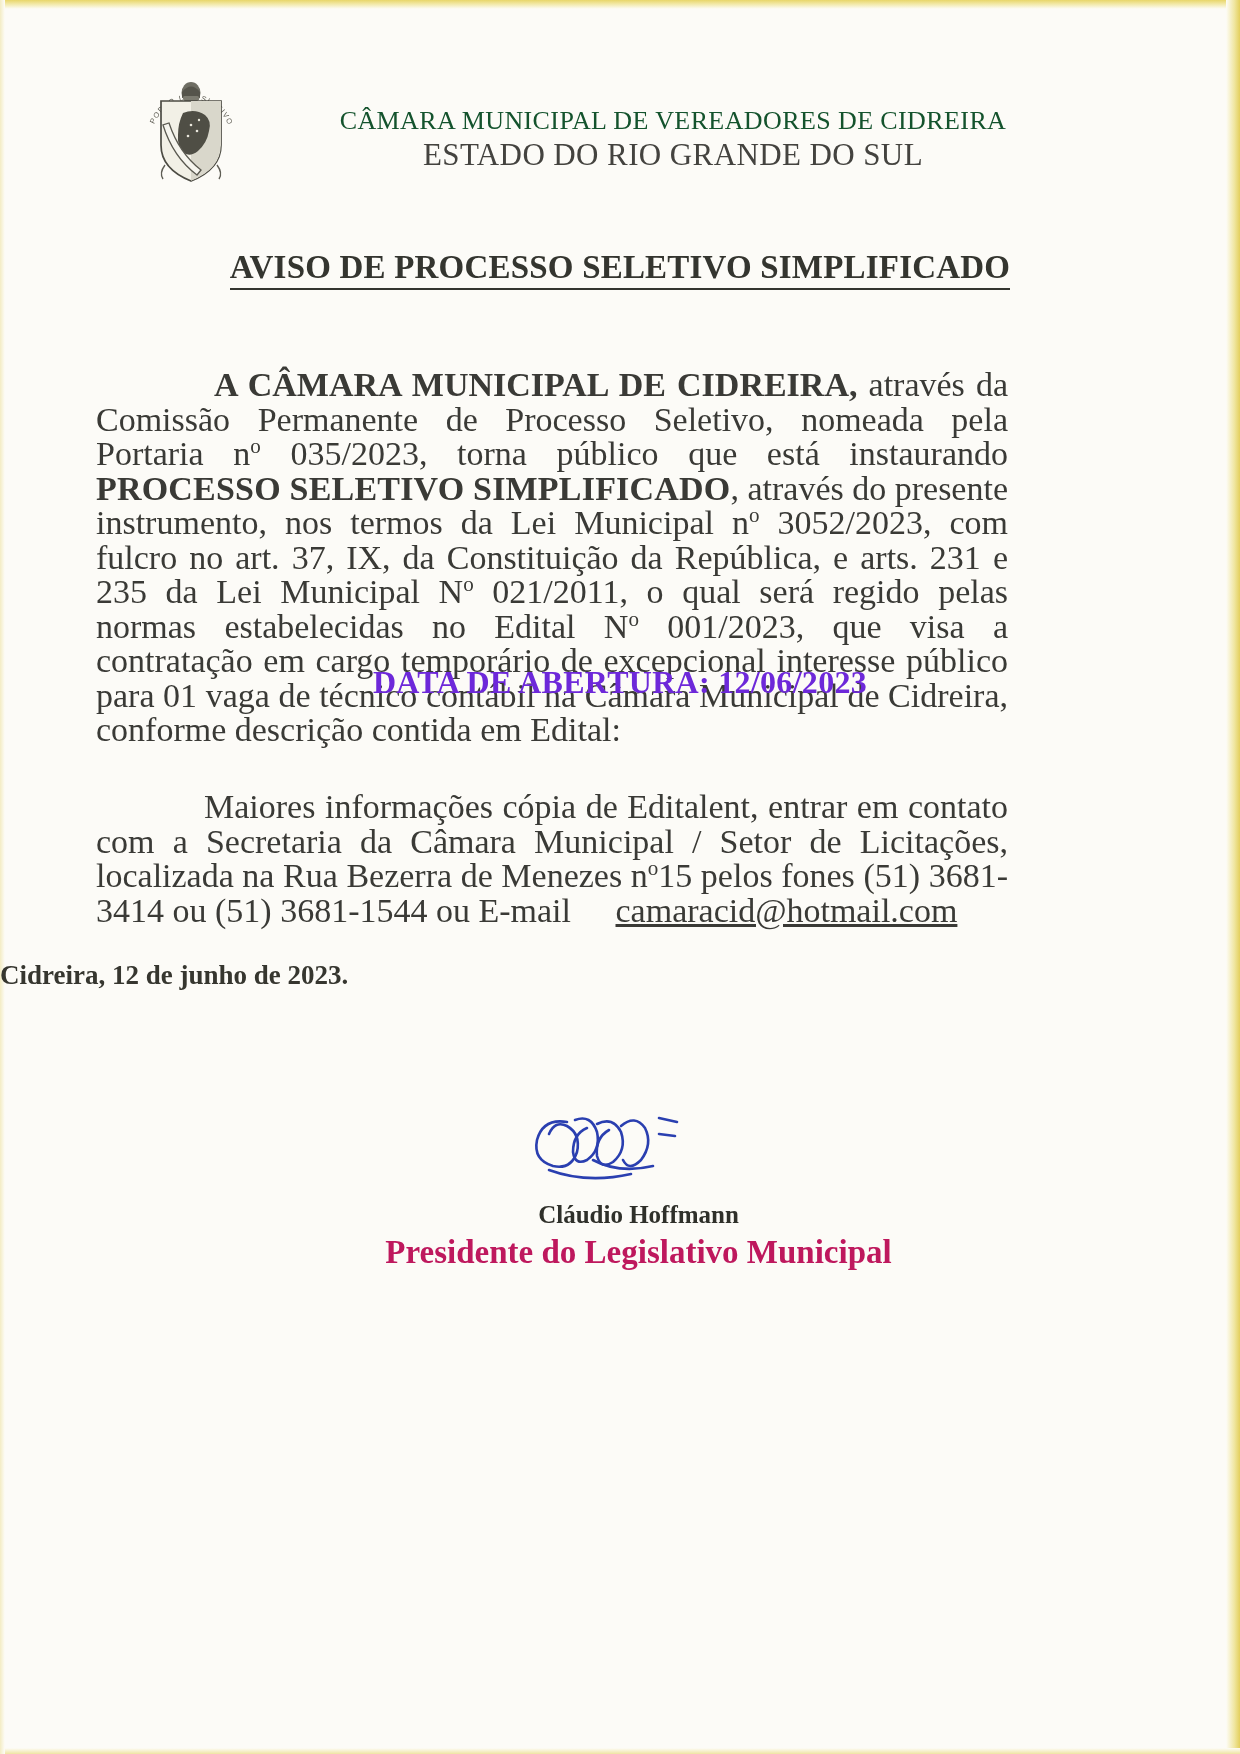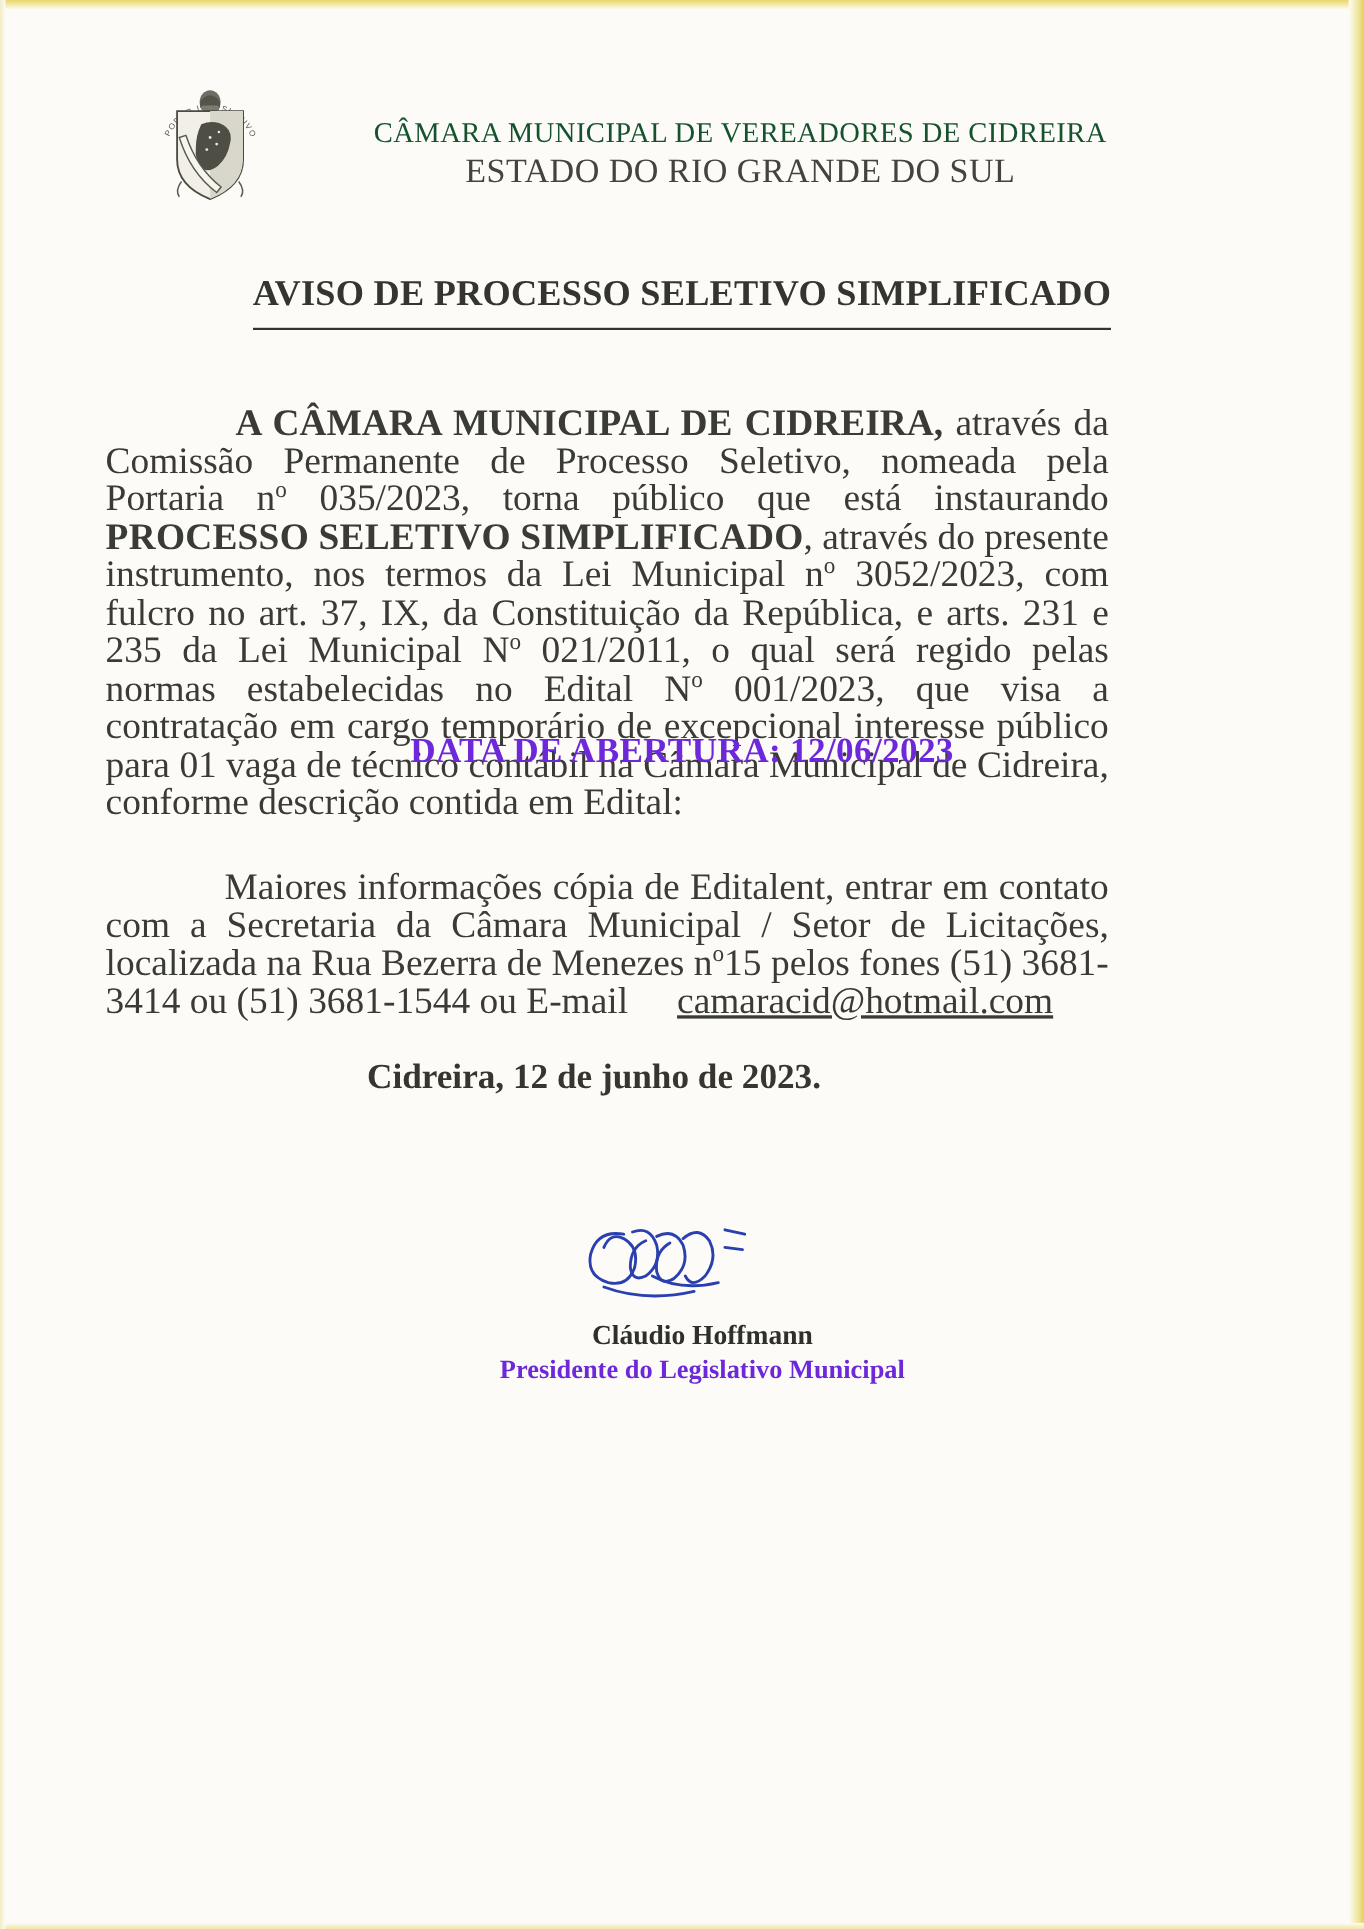--- a/index.html
+++ b/index.html
@@ -91,21 +91,21 @@
     left: 0;
     right: 0;
     text-align: center;
     font-size: 33px;
     font-weight: bold;
     letter-spacing: 0.2px;
     color: #34352f;
   }
   .doc-title span {
     border-bottom: 2.5px solid #34352f;
-    padding-bottom: 13px;
+    padding-bottom: 3px;
   }
 
   
   .body-block {
     position: absolute;
     left: 96px;
     width: 912px;
     text-align: justify;
     text-justify: inter-word;
     font-size: 34px;
@@ -146,22 +146,22 @@
     letter-spacing: 0.3px;
     color: #6d28d9;
   }
 
   
   .place-date {
     position: absolute;
     top: 960px;
     left: 0;
     right: 160px;
-    text-align: center;
-    font-size: 32px;
+    text-align: left;
+    font-size: 27px;
     font-weight: bold;
     color: #36362f;
   }
 
   
   .signature-area {
     position: absolute;
     top: 1100px;
     left: 0;
     right: 0;
@@ -176,23 +176,23 @@
   }
   .sign-mark svg { display: block; }
   .signer-name {
     font-size: 25px;
     font-weight: bold;
     color: #2f302a;
     line-height: 1.32;
     margin-top: 2px;
   }
   .signer-role {
-    font-size: 24px;
-    font-weight: bold;
-    color: #6d28d9;
+    font-size: 33px;
+    font-weight: bold;
+    color: #be185d;
     line-height: 1.32;
   }
 </style>
 </head>
 <body>
 
 <div class="page">
   <div class="scan-edge-top"></div>
   <div class="scan-edge-right"></div>
   <div class="scan-edge-bottom"></div>

